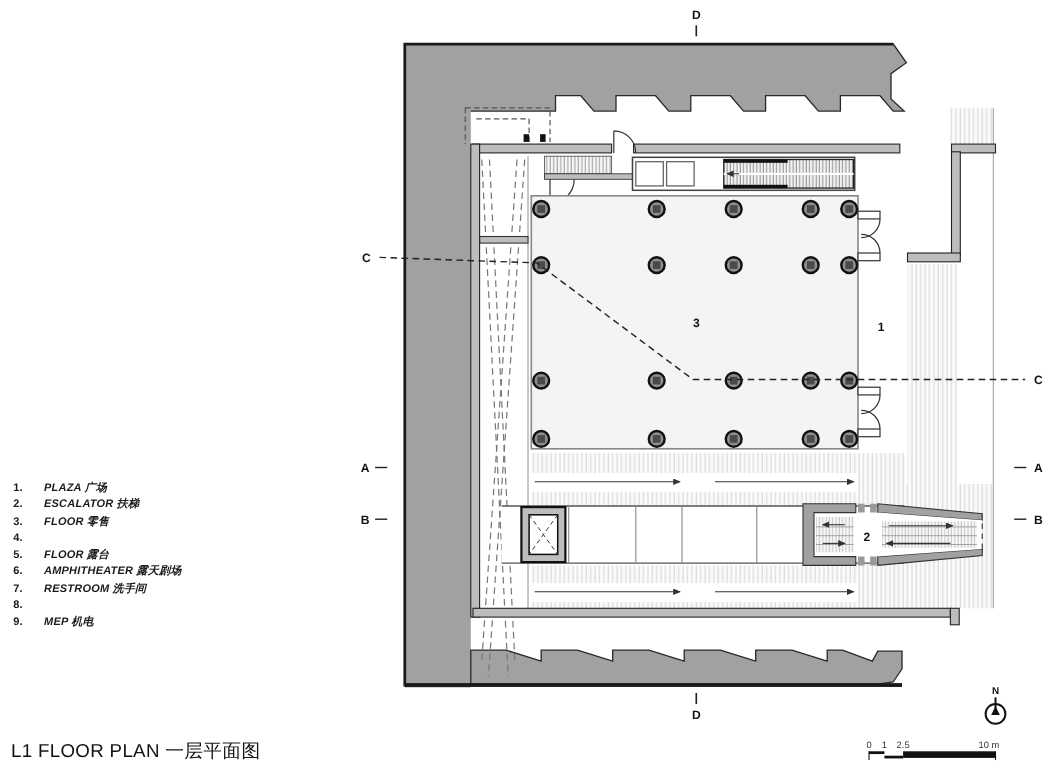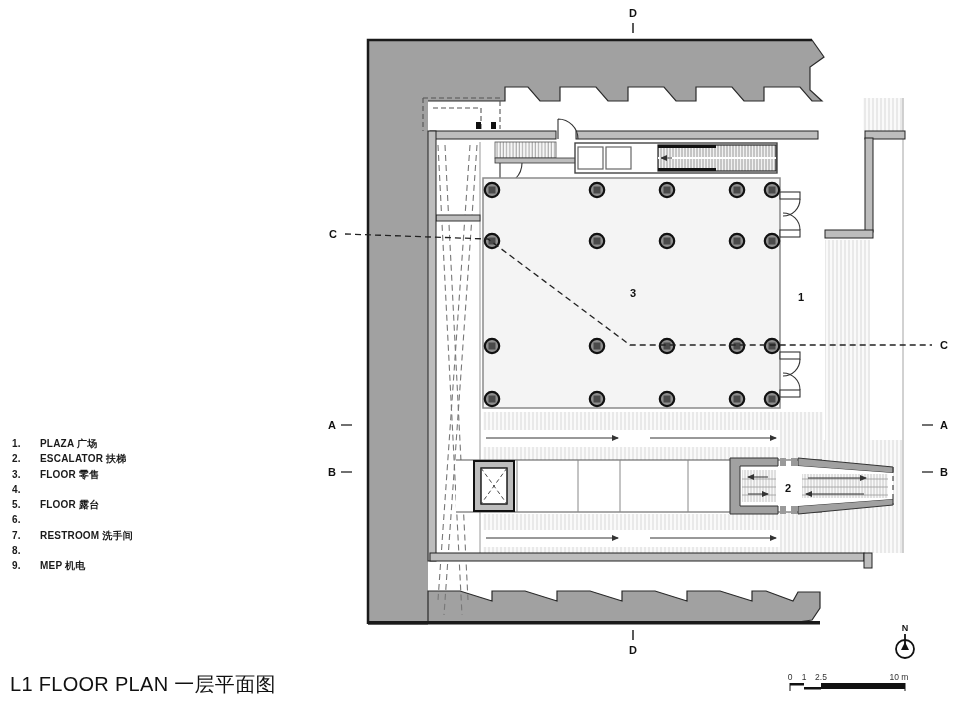--- a/index.html
+++ b/index.html
@@ -3,22 +3,22 @@
 <meta charset="utf-8">
 <style>
   html,body{margin:0;padding:0;background:#fff;}
   #page{position:relative;width:960px;height:701px;background:#ffffff;overflow:hidden;
         font-family:"Liberation Sans","DejaVu Sans",sans-serif;color:#1a1a1a;}
   #plan-svg{position:absolute;left:0;top:0;}
   .legend{position:absolute;left:12px;top:436px;width:220px;font-size:10px;font-weight:700;
           line-height:15.3px;letter-spacing:.2px;}
   .legend-row{display:flex;}
   .legend-num{width:28px;flex:0 0 28px;}
-  .legend-label{flex:1;}
-  .drawing-title{position:absolute;left:10px;top:671px;font-size:20px;font-weight:500;
+  .legend-label{flex:1;font-style:italic;}
+  .drawing-title{position:absolute;left:10px;top:671px;font-size:17px;font-weight:500;
                  letter-spacing:.3px;color:#111;}
   svg text{font-family:"Liberation Sans","DejaVu Sans",sans-serif;fill:#111;}
   .sec{font-size:11px;font-weight:700;}
   .room{font-size:11px;font-weight:700;}
   .tiny{font-size:8.5px;fill:#333;}
 </style>
 </head>
 <body>
 
 <div id="page">
@@ -253,20 +253,21 @@
       </div>
   <div class="legend-row">
         <span class="legend-num">4.</span>
       </div>
   <div class="legend-row">
         <span class="legend-num">5.</span>
         <span class="legend-label">FLOOR 露台</span>
       </div>
   <div class="legend-row">
         <span class="legend-num">6.</span>
+        <span class="legend-label">AMPHITHEATER 露天剧场</span>
       </div>
   <div class="legend-row">
         <span class="legend-num">7.</span>
         <span class="legend-label">RESTROOM 洗手间</span>
       </div>
   <div class="legend-row">
         <span class="legend-num">8.</span>
       </div>
   <div class="legend-row">
         <span class="legend-num">9.</span>

